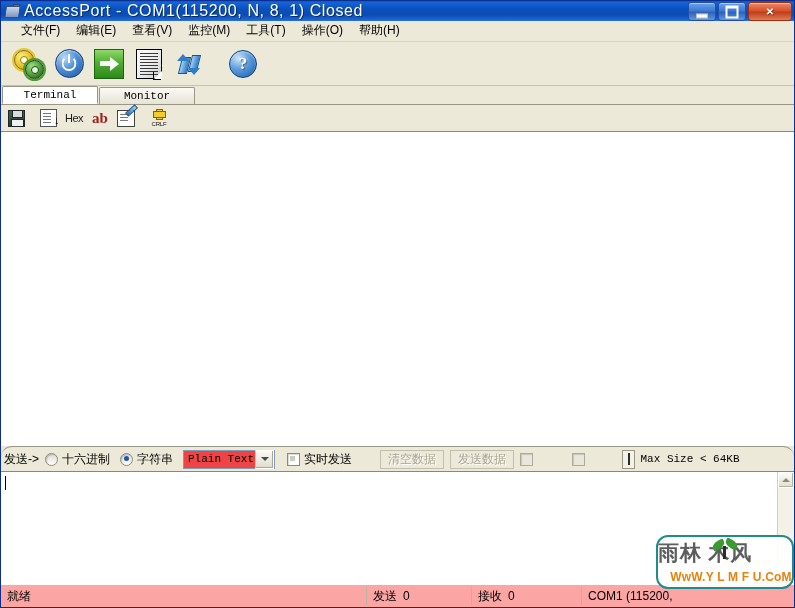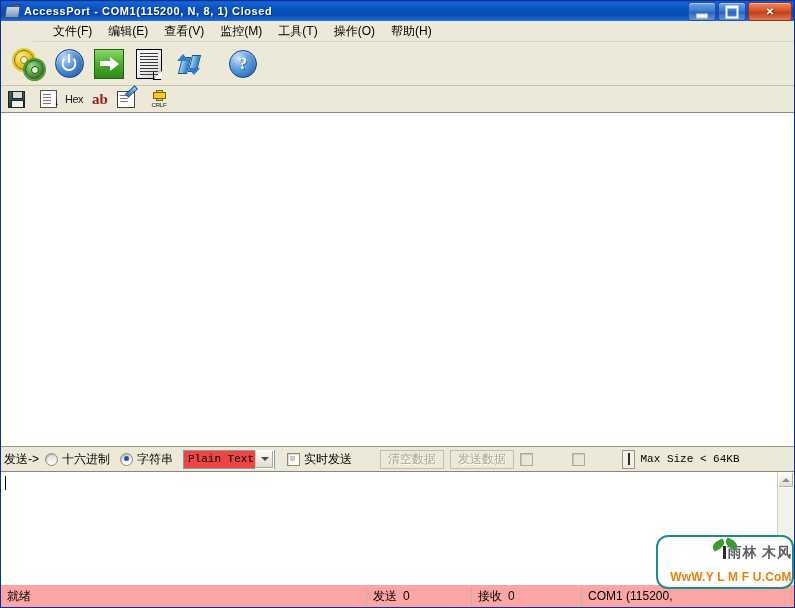--- a/index.html
+++ b/index.html
@@ -58,22 +58,22 @@
   .title-icon .ti-plug {
     position: absolute;
     left: 9px; top: 1px;
     width: 5px; height: 4px;
     background: #5d7199;
     border: 1px solid #34425e;
   }
   .title-text {
     color: #ffffff;
     font-family: "Liberation Sans", sans-serif;
-    font-size: 11px;
-    font-weight: bold;
+    font-size: 16px;
+    font-weight: normal;
     letter-spacing: 0.6px;
     text-shadow: 1px 1px 0 rgba(0,0,0,0.45);
     white-space: nowrap;
     overflow: hidden;
   }
   .win-buttons {
     position: absolute;
     right: 2px; top: 1px;
     display: flex;
     gap: 2px;
@@ -114,24 +114,23 @@
     border-top-width: 3px;
     background: transparent;
   }
 
   
   .menubar {
     flex: 0 0 20px;
     height: 20px;
     background: #ece9d8;
     display: flex;
-    align-items: center;
+    align-items: flex-end;
     padding-left: 12px;
     border-bottom: 1px solid #d8d4c0;
-    margin-left: 32px;
   }
   .menu-item {
     padding: 2px 8px;
     font-family: "Liberation Sans", sans-serif;
     font-size: 12px;
     color: #000000;
     white-space: nowrap;
     cursor: default;
   }
 
@@ -490,20 +489,21 @@
   .sendbar {
     flex: 0 0 24px;
     height: 24px;
     background: #ece9d8;
     border-top: 1px solid #9a9684;
     display: flex;
     align-items: center;
     padding-left: 3px;
     position: relative;
     white-space: nowrap;
+    border-radius: 11px;
   }
   .sb-label {
     font-family: "Liberation Sans", sans-serif;
     font-size: 12px;
     color: #000;
     margin-right: 6px;
   }
   .radio-wrap, .check-wrap {
     display: flex;
     align-items: center;
@@ -719,23 +719,23 @@
     height: 50px;
     border: 2px solid #1f8b8b;
     border-radius: 12px;
     background: rgba(255,255,255,0.92);
     overflow: hidden;
     z-index: 50;
   }
   .wm-cn {
     position: absolute;
     left: 0; right: 0; top: 4px;
-    text-align: right;
+    text-align: left;
     font-family: "Liberation Serif", serif;
-    font-size: 14px;
+    font-size: 21px;
     font-weight: bold;
     color: #5d5d5d;
     letter-spacing: 1px;
     line-height: 24px;
   }
   .wm-leaf {
     position: absolute;
     left: 50%; top: 1px;
     transform: translateX(-50%);
     width: 26px; height: 22px;
@@ -835,20 +835,24 @@
         <div class="tip2"></div>
       </div>
     </div>
     <div class="tb-btn" style="margin-left:14px">
       <div class="ic-help">
           <div class="qm">?</div>
         </div>
     </div>
   </div>
 
+  <div class="tabstrip">
+    <div class="tab active">Terminal</div>
+    <div class="tab inactive">Monitor</div>
+  </div>
 
   <div class="subtoolbar">
     <div class="stb-btn">
       <div class="ic-save"></div>
     </div>
     <div class="stb-sep"></div>
     <div class="stb-btn">
       <div class="ic-scrollend">
         <div class="sl" style="top:3px"></div>
         <div class="sl" style="top:6px"></div>

